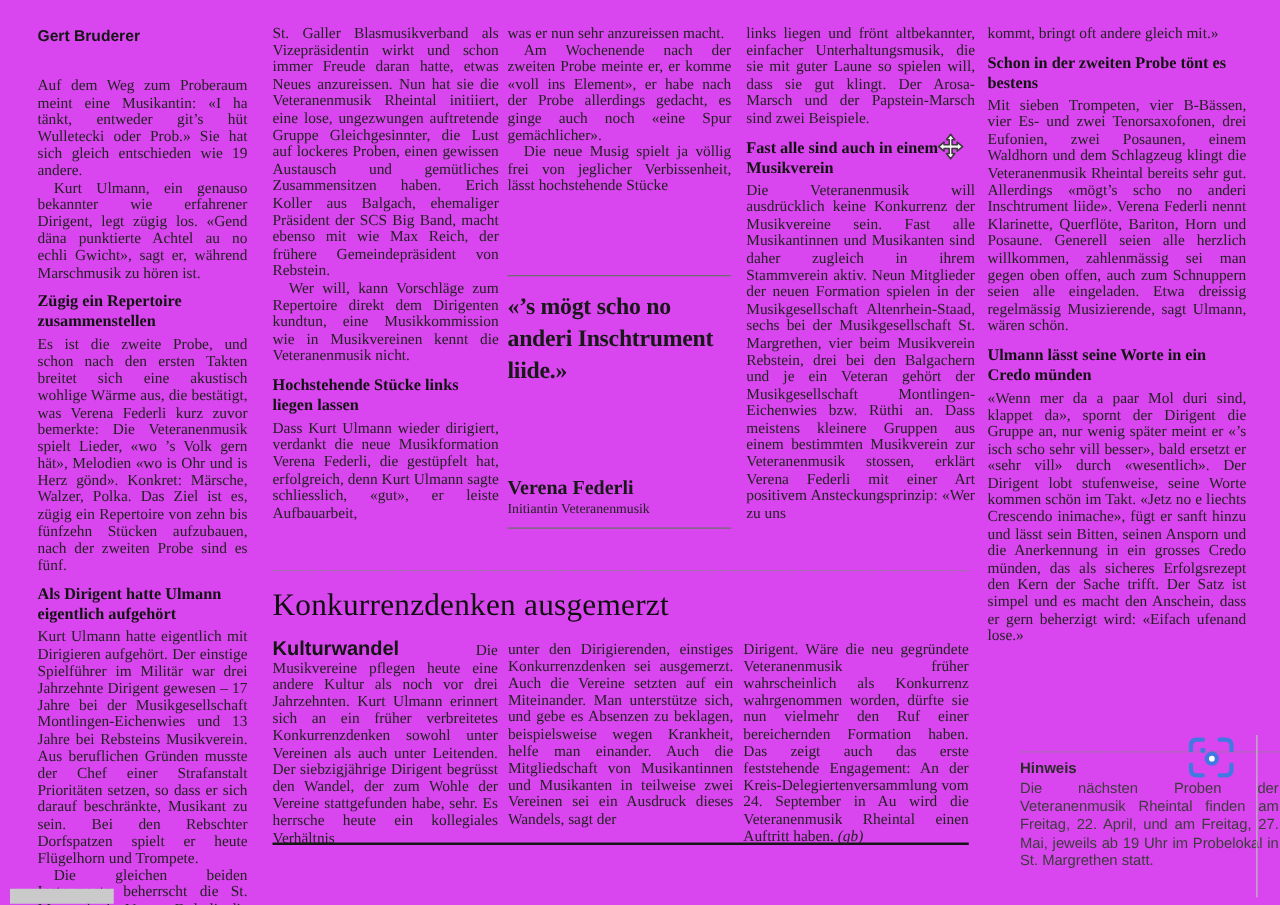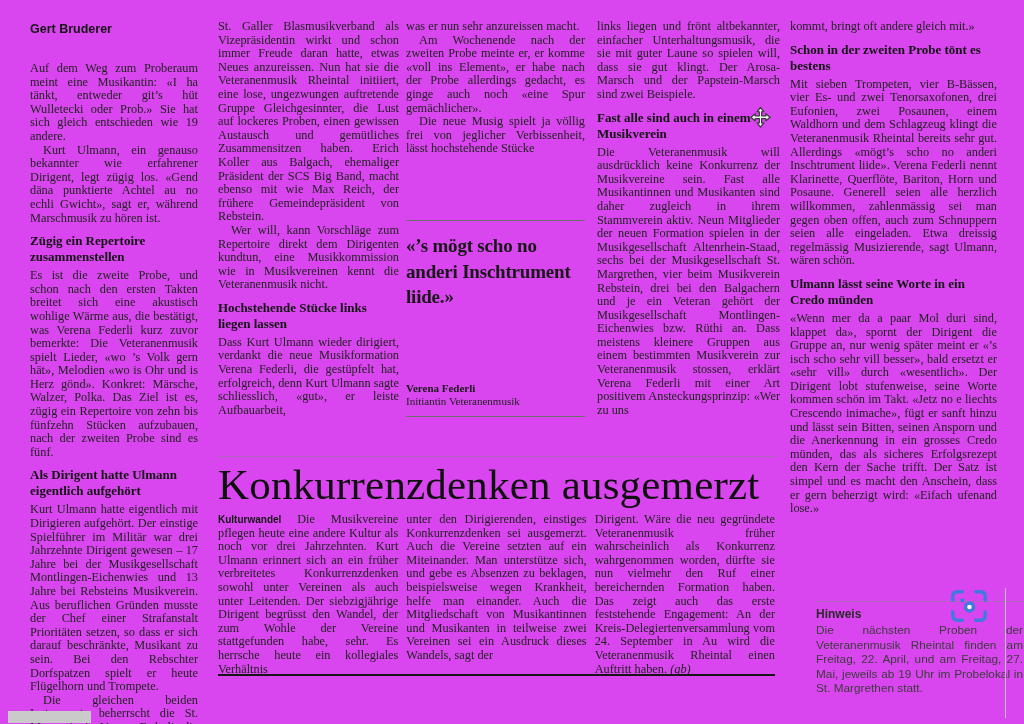--- a/index.html
+++ b/index.html
@@ -25,36 +25,36 @@
     font-family:"Liberation Sans",sans-serif;font-weight:700;font-size:12.5px;
     color:#151515;margin:2px 0 26px;
   }
   
   .quote{position:absolute;left:406px;top:220px;width:179px;}
   .q-rule{border-top:1px solid #6d6d6d;height:0;}
   .q-text{
     margin:12px 0 0;font-size:19px;line-height:25.5px;font-weight:700;
     color:#181818;letter-spacing:-0.2px;
   }
-  .q-author{margin-top:72px;font-weight:700;font-size:11px;color:#181818;}
+  .q-author{margin-top:72px;font-weight:700;font-size:16px;color:#181818;}
   .q-role{font-size:11px;margin-top:1px;color:#222;}
   .q-rule2{border-top:1px solid #6d6d6d;height:0;margin-top:9px;}
   
   .bottom{
     position:absolute;left:218px;top:456px;width:557px;height:220px;
     border-top:1px dotted #858585;border-bottom:2px solid #161616;box-sizing:border-box;
   }
   .headline{
-    margin:7px 0 0;font-size:43px;line-height:42px;font-weight:400;
+    margin:7px 0 0;font-size:25px;line-height:42px;font-weight:400;
     color:#0f0f0f;letter-spacing:.2px;white-space:nowrap;
   }
   .bcols{display:flex;gap:8px;margin-top:7px;}
   .bc{width:181px;}
   .bc p{margin:0;font-size:12.3px;line-height:13.6px;text-align:justify;hyphens:auto;color:#222;}
-  .kick{font-family:"Liberation Sans",sans-serif;font-weight:700;font-size:10px;color:#151515;}
+  .kick{font-family:"Liberation Sans",sans-serif;font-weight:700;font-size:16px;color:#151515;}
   .credit{font-style:italic;}
   
   .note{
     position:absolute;left:816px;top:601px;width:207px;
     border-top:1px dotted #858585;padding-top:5px;
     font-family:"Liberation Sans",sans-serif;
   }
   .note-title{margin:0 0 2px;font-weight:700;font-size:12px;color:#2b2b2b;}
   .note-text{margin:0;font-size:11.8px;line-height:14.6px;color:#3c3c3c;text-align:justify;}
   

